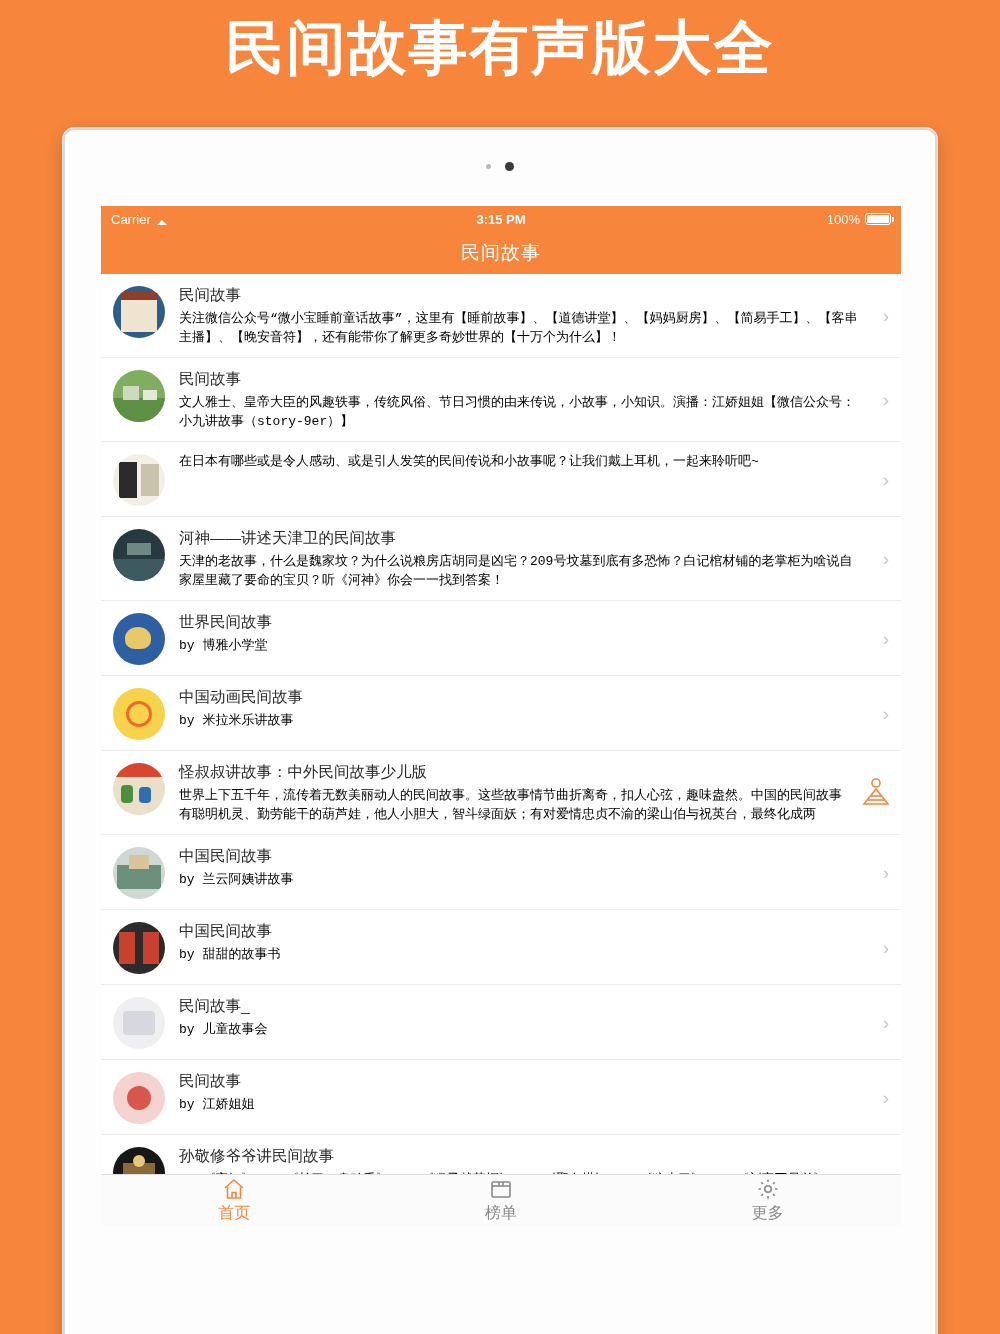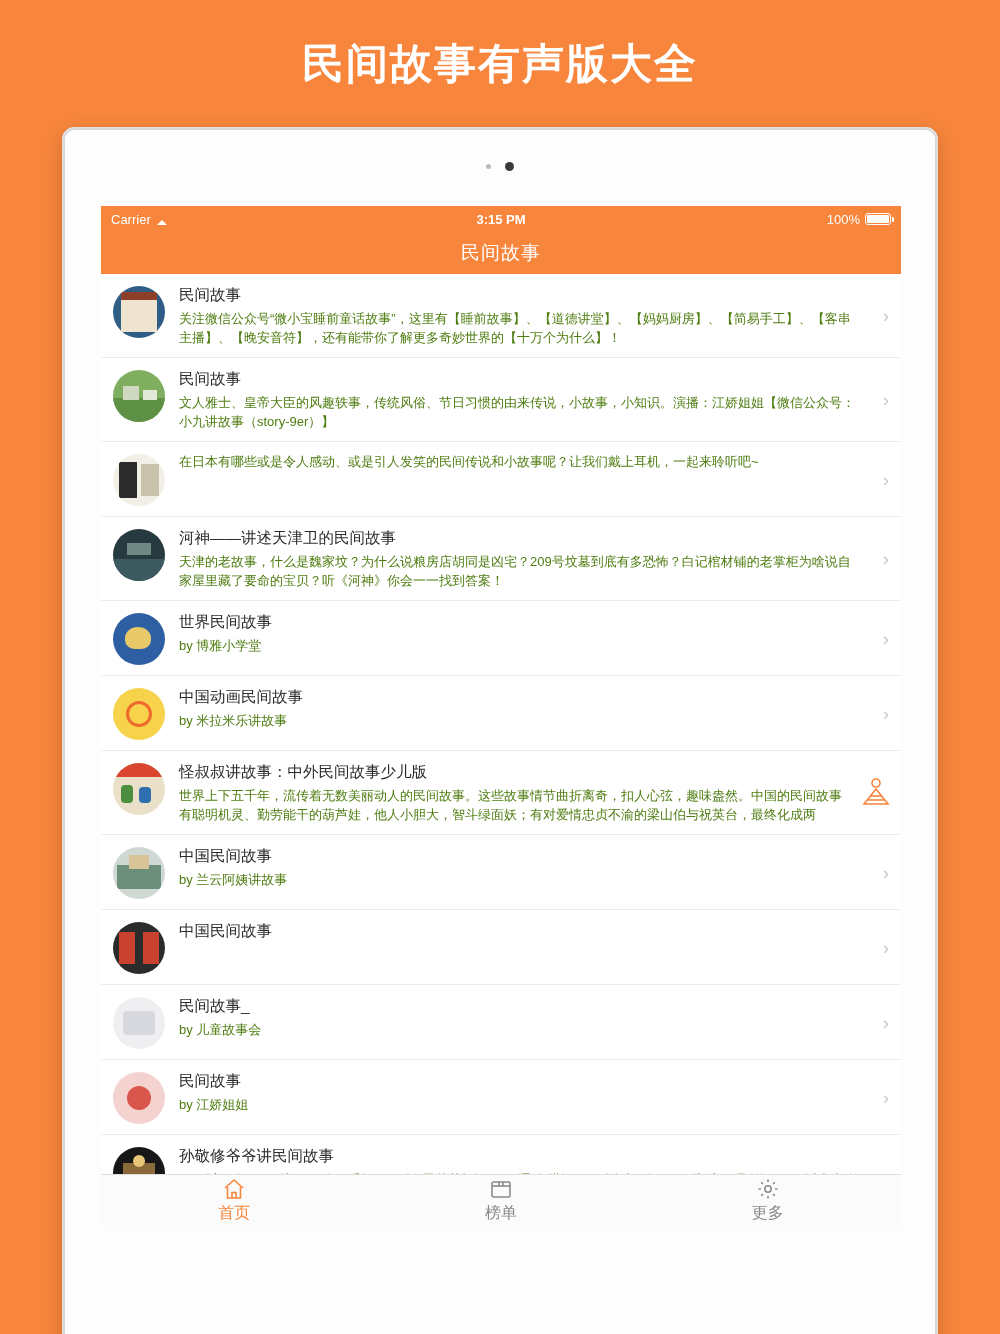--- a/index.html
+++ b/index.html
@@ -11,24 +11,24 @@
     background: #f7863c;
     overflow: hidden;
     position: relative;
   }
 
   
   .promo-title {
     width: 100%;
     text-align: center;
     color: #ffffff;
-    font-size: 42px;
+    font-size: 59px;
     font-weight: bold;
     letter-spacing: 2px;
-    padding-top: 32px;
+    padding-top: 16px;
     height: 120px;
     line-height: 64px;
   }
 
   
   .device {
     position: absolute;
     left: 62px;
     top: 127px;
     width: 876px;
@@ -148,24 +148,25 @@
     min-width: 0;
   }
   .row-title {
     font-size: 15.5px;
     color: #2b2b2b;
     line-height: 22px;
     margin-bottom: 3px;
   }
   .row-sub {
     font-size: 13px;
-    color: #4d7c0f;
+    color: #000000;
     line-height: 19px;
     max-height: 58px;
     overflow: hidden;
+    font-family: Liberation Mono, monospace;
   }
   .chev {
     flex: 0 0 18px;
     align-self: center;
     color: #c8c8c8;
     font-size: 19px;
     line-height: 19px;
     text-align: right;
     padding-right: 4px;
   }
@@ -337,20 +338,21 @@
         <div class="chev">›</div>
       </div>
 
       <div class="row">
         <div class="thumb" style="background:#2b2b2b;">
           <span class="t-s1" style="left:6px;top:10px;width:16px;height:32px;background:#c8402f;"></span>
           <span class="t-s1" style="left:30px;top:10px;width:16px;height:32px;background:#c8402f;"></span>
         </div>
         <div class="row-body">
           <div class="row-title">中国民间故事</div>
+          <div class="row-sub">by 甜甜的故事书</div>
         </div>
         <div class="chev">›</div>
       </div>
 
       <div class="row">
         <div class="thumb" style="background:#efeff1;">
           <span class="t-s1" style="left:10px;top:14px;width:32px;height:24px;background:#d6d8de;border-radius:4px;"></span>
         </div>
         <div class="row-body">
           <div class="row-title">民间故事_</div>

